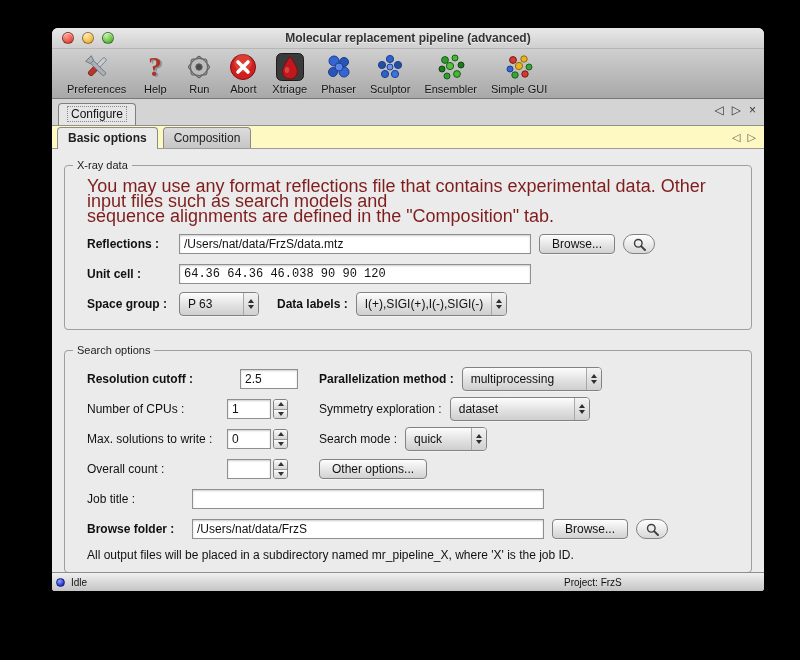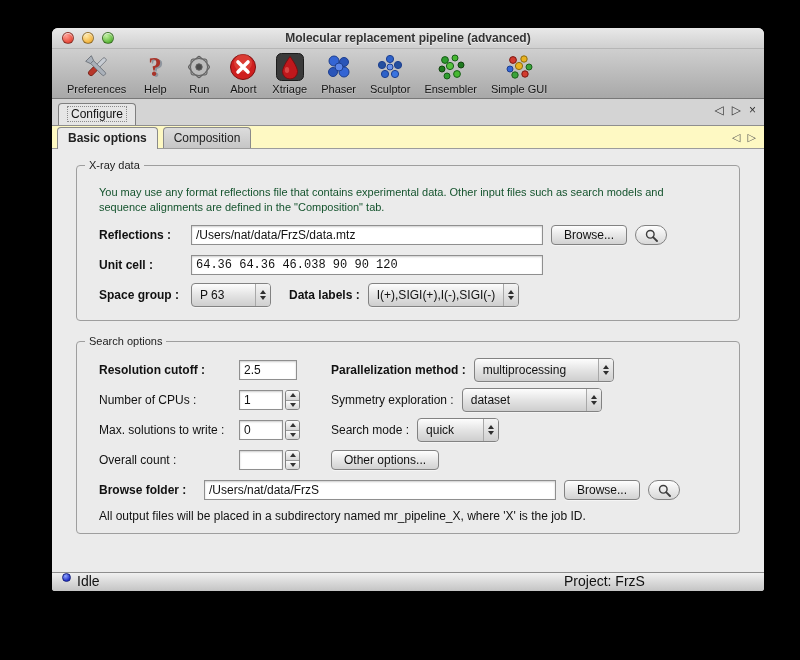--- a/index.html
+++ b/index.html
@@ -41,24 +41,24 @@
 
   
   .tabrow{height:23px;background:#fef9c3;display:flex;align-items:flex-end;position:relative;
     border-bottom:1px solid #9c9c9c;flex:none}
   .tab{font-size:12px;padding:3px 10px;border:1px solid #8a8a8a;border-bottom:none;border-radius:4px 4px 0 0;
     margin-left:5px;background:linear-gradient(#dcdcdc,#c6c6c6);color:#222;white-space:nowrap}
   .tab.active{background:#ebebeb;font-weight:bold;margin-bottom:-1px;padding-bottom:4px}
   .tab-arrows{position:absolute;right:8px;bottom:4px;font-size:11px;color:#555;display:flex;gap:7px}
 
   
-  .panel{flex:1;background:#ebebeb;padding:10px 24px 0;overflow:hidden}
+  .panel{flex:1;background:#ebebeb;padding:10px 12px 0;overflow:hidden}
   fieldset.group{border:1px solid #9e9e9e;border-radius:4px;margin-bottom:14px;padding:4px 6px 6px 0}
   legend{font-size:11px;color:#1c1c1c;margin-left:8px;padding:0 4px}
-  .desc{font-size:11px;color:#14532d;padding-left:22px;line-height:15px;margin:10px 0 9px}
+  .desc{font-size:18px;color:#7f1d1d;padding-left:22px;line-height:15px;margin:4px 0 9px}
   .row{display:flex;align-items:center;padding-left:22px;margin:8px 0;height:22px}
   .lbl{font-size:12px;color:#111;white-space:nowrap;flex:none}
   .b{font-weight:bold}
   .w92{width:92px}.w140{width:140px}.w105{width:105px}
   .fieldcol{width:92px;display:flex;align-items:center;flex:none}
   .ml{margin-left:18px}.mr8{margin-right:8px}
   .note{font-size:12px;color:#111;padding-left:22px;margin:8px 0 4px}
 
   .txt{height:20px;border:1px solid #8f8f8f;background:#fff;font:12px "Liberation Sans",sans-serif;
     padding:0 4px;box-shadow:inset 0 1px 2px rgba(0,0,0,.2);color:#111}
@@ -83,21 +83,21 @@
   .spin .txt{width:44px}
   .steppers{display:flex;flex-direction:column;margin-left:2px;border:1px solid #828282;border-radius:3px;
     overflow:hidden;height:20px;width:15px}
   .step{flex:1;display:flex;align-items:center;justify-content:center;background:linear-gradient(#fbfbfb,#d6d6d6);padding:0;border:none}
   .step + .step{border-top:1px solid #9a9a9a}
   .t-up{width:0;height:0;border-left:3px solid transparent;border-right:3px solid transparent;border-bottom:4px solid #333}
   .t-down{width:0;height:0;border-left:3px solid transparent;border-right:3px solid transparent;border-top:4px solid #333}
 
   
   .statusbar{height:19px;background:linear-gradient(#f0f0f0,#c4c4c4);border-top:1px solid #8d8d8d;
-    display:flex;font-size:14px;color:#111;position:relative;padding-left:10px;flex:none}
+    display:flex;align-items:center;font-size:10px;color:#111;position:relative;padding-left:4px;flex:none}
   .led{width:9px;height:9px;border-radius:50%;background:radial-gradient(circle at 35% 30%,#8fa6ff,#2230c8 70%);
     border:1px solid #15207e;margin-right:6px;flex:none}
   .project{position:absolute;left:512px;white-space:nowrap}
 </style>
 </head>
 <body>
 
 <div class="window">
 
   <div class="titlebar">
@@ -280,21 +280,21 @@
         </span>
       </div>
     </fieldset>
 
     <fieldset class="group">
       <legend>Search options</legend>
 
       <div class="row">
         <span class="lbl b w140">Resolution cutoff :</span>
         <span class="fieldcol">
-          <input class="txt" style="width: 58px;" value="2.5">
+          <input class="txt" style="width: 58px; margin-left: 13px;" value="2.5">
         </span>
         <span class="lbl b mr8">Parallelization method :</span>
         <span class="popup" style="width:140px">
           <span class="popup-label">multiprocessing</span>
           <span class="popup-arrows">
             <i class="tri-up"></i>
             <i class="tri-down"></i>
           </span>
         </span>
       </div>
@@ -360,20 +360,24 @@
                 </button>
               <button class="step">
                   <i class="t-down"></i>
                 </button>
             </span>
           </span>
         </span>
         <button class="btn" style="margin-left:0">Other options...</button>
       </div>
 
+      <div class="row">
+        <span class="lbl w105">Job title :</span>
+        <input class="txt" style="width: 352px;" value="">
+      </div>
 
       <div class="row">
         <span class="lbl b w105">Browse folder :</span>
         <input class="txt" style="width: 352px;" value="/Users/nat/data/FrzS">
         <button class="btn">Browse...</button>
         <button class="mag">
           <svg width="13" height="13" viewBox="0 0 13 13">
             <circle cx="5.3" cy="5.3" r="3.8" fill="none" stroke="#3d3d3d" stroke-width="1.4"></circle>
             <line x1="8.3" y1="8.3" x2="12" y2="12" stroke="#3d3d3d" stroke-width="1.9" stroke-linecap="round"></line>
           </svg>

